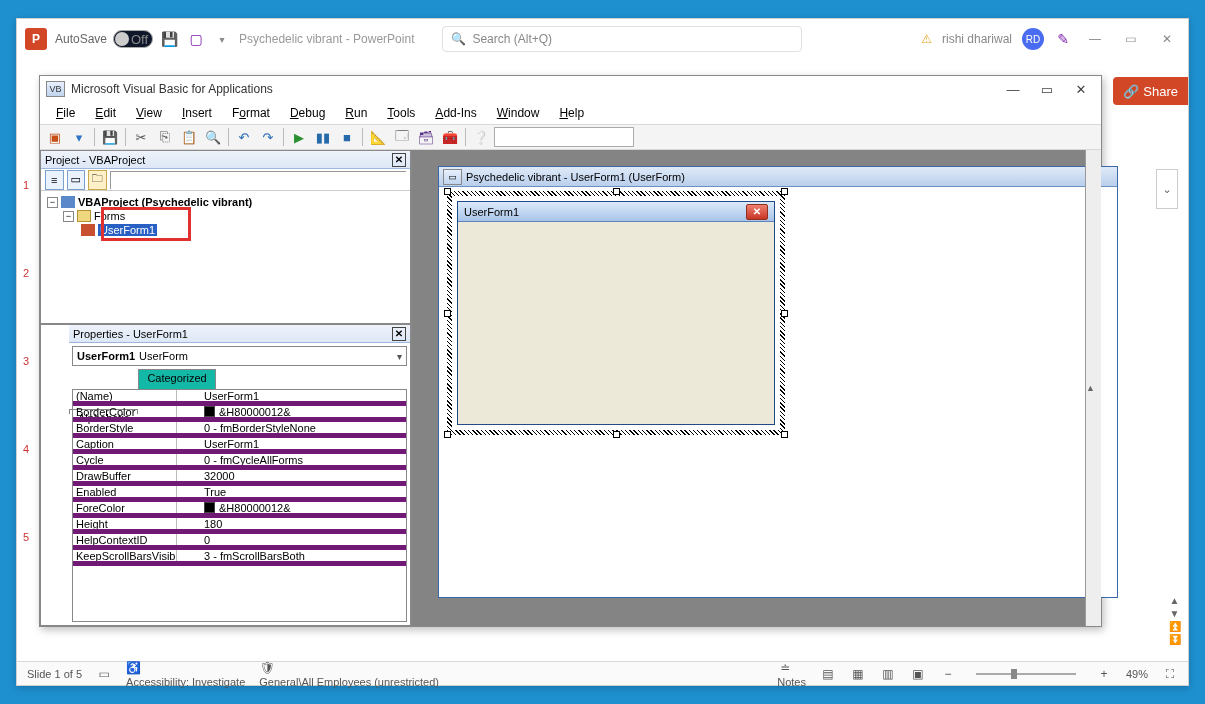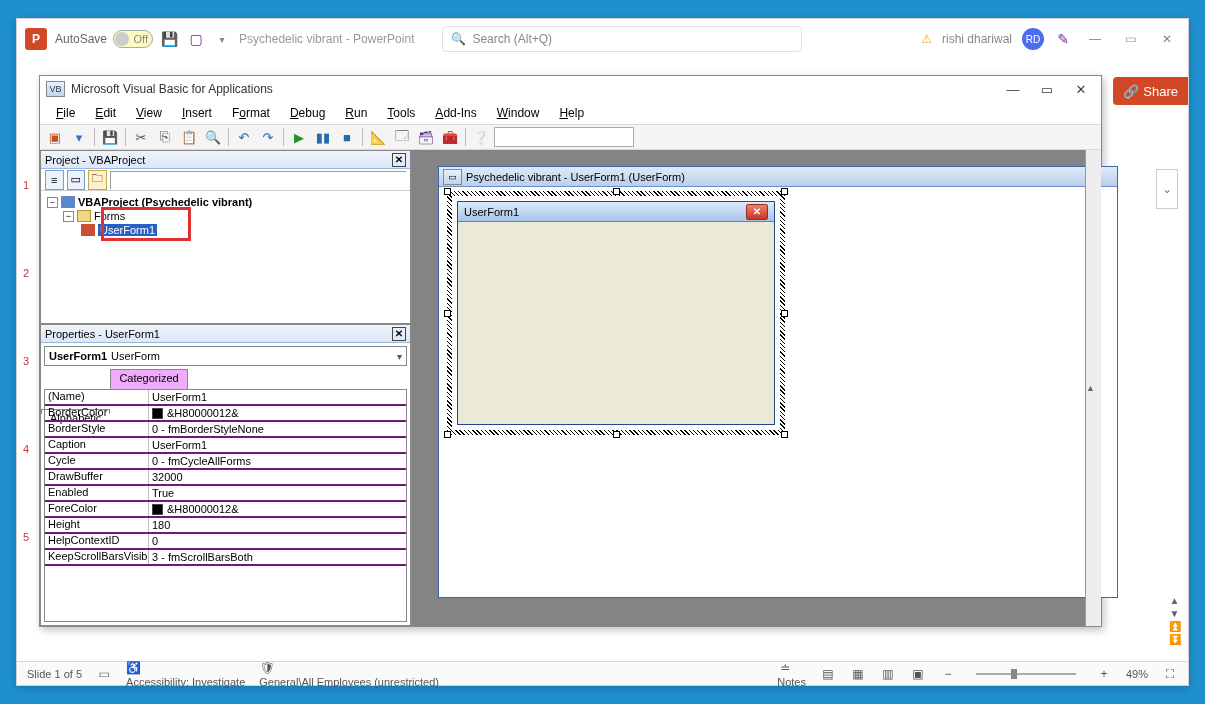--- a/index.html
+++ b/index.html
@@ -5,21 +5,21 @@
   * { box-sizing: border-box; margin: 0; padding: 0; font-family: 'Segoe UI', Tahoma, sans-serif; }
   body { width: 1205px; height: 704px; background: #1e90d0; position: relative; overflow: hidden; }
 
   
   .pp-window { position: absolute; left: 16px; top: 18px; width: 1173px; height: 668px; background: #fff; border: 1px solid #d0d0d0; box-shadow: 0 2px 8px rgba(0,0,0,.2); }
 
   
   .pp-titlebar { height: 40px; display:flex; align-items:center; padding: 0 8px; font-size: 12px; color:#888; gap:8px; }
   .pp-logo { width:22px; height:22px; background:#d24726; border-radius:3px; display:flex;align-items:center;justify-content:center;color:#fff;font-weight:bold;font-size:12px; }
   .autosave { display:flex;align-items:center;gap:6px;color:#666;}
-  .toggle { width:40px;height:18px;border:1px solid #aaa;border-radius:9px;position:relative;background:#fef9c3;font-size:11px;display:flex;align-items:center;justify-content:flex-end;padding-right:4px;color:#888;}
+  .toggle { width:40px;height:18px;border:1px solid #aaa;border-radius:9px;position:relative;background:#0f172a;font-size:13px;display:flex;align-items:center;justify-content:flex-end;padding-right:4px;color:#888;}
   .toggle::before{content:'';width:14px;height:14px;border-radius:50%;background:#ccc;position:absolute;left:1px;top:1px;}
   .qt-ic { width:18px;height:18px;display:flex;align-items:center;justify-content:center;color:#7719aa;font-size:14px;}
   .pp-title {color:#999;}
   .search-box { flex:1; max-width:360px; height:26px; border:1px solid #e0e0e0;border-radius:4px;display:flex;align-items:center;padding:0 8px;margin-left:20px;color:#888;gap:6px;}
   .pp-right { margin-left:auto; display:flex; align-items:center; gap:10px; color:#888;}
   .avatar { width:22px;height:22px;border-radius:50%;background:#4a6cf0;color:#fff;font-size:10px;display:flex;align-items:center;justify-content:center;}
   .winbtn { width:26px;height:26px;display:flex;align-items:center;justify-content:center;color:#888;}
   .share-btn { position:absolute; right:0; top:58px; height:28px; background:#d24726;color:#fff;padding:0 10px;display:flex;align-items:center;gap:4px;font-size:13px;border-radius:4px 0 0 4px;}
   .ribbon-collapse { position:absolute; right:10px; top:150px; font-size:11px; color:#666; border:1px solid #ccc;width:22px;height:40px;display:flex;align-items:center;justify-content:center;}
 
@@ -65,29 +65,29 @@
   .tree-plus{width:11px;height:11px;border:1px solid #888;display:flex;align-items:center;justify-content:center;font-size:9px;line-height:1;}
   .tree-ic{width:14px;height:12px;background:#c89030;}
   .tree-icf{width:14px;height:12px;background:#f0d880;border:1px solid #b89030;}
   .tree-icp{width:14px;height:12px;background:#5a88c8;}
   .ind1{margin-left:16px;} .ind2{margin-left:34px;}
   .sel-item{background:#2860c4;color:#fff;padding:0 2px;}
   .red-hl{position:absolute;border:3px solid #e03030;pointer-events:none;}
   .proj-panel{height:174px;flex:0 0 174px;}
   .proj-tree-body{height:128px;overflow:hidden;position:relative;}
 
-  .props-panel{flex:1;display:flex;flex-direction:column;}
+  .props-panel{flex:1;display:flex;flex-direction:column;padding-left:28px;}
   .prop-combo{height:20px;margin:3px;border:1px solid #888;display:flex;align-items:center;font-size:11px;padding:0 4px;position:relative;}
   .prop-combo b{font-weight:bold;margin-right:4px;}
   .prop-combo::after{content:'▾';position:absolute;right:4px;font-size:10px;color:#555;}
   .prop-tabs{display:flex;font-size:11px;height:20px;}
-  .prop-tab{padding:2px 8px;border:1px solid #888;border-bottom:none;background:#f0abfc;}
+  .prop-tab{padding:2px 8px;border:1px solid #888;border-bottom:none;background:#14b8a6;}
   .prop-tab.active{background:#fff;margin-top:40px;}
   .prop-grid{flex:1;overflow:hidden;border:1px solid #888;margin:0 3px 3px;font-size:11px;}
-  .pg-row{display:flex;border-bottom:2px solid #701a75;height:16px;}
+  .pg-row{display:flex;border-bottom:5px solid #701a75;height:16px;gap:24px;}
   .pg-k{width:104px;padding:0 3px;border-right:1px solid #bbb;white-space:nowrap;overflow:hidden;}
   .pg-v{flex:1;padding:0 3px;display:flex;align-items:center;gap:4px;white-space:nowrap;overflow:hidden;}
   .sw{width:11px;height:11px;border:1px solid #444;display:inline-block;}
 
   
   .vba-right{flex:1;background:#848484;position:relative;}
   .form-mdi{position:absolute;left:26px;top:16px;width:680px;height:432px;background:#fff;border:1px solid #3a68a8;}
   .form-mdi-title{height:20px;background:linear-gradient(#dfeaf8,#b9cfec);font-size:11px;display:flex;align-items:center;padding:0 4px;gap:4px;border-bottom:1px solid #6a90c4;}
   .form-mdi-body{position:absolute;left:0;top:20px;right:0;bottom:0;background:#fff;}
   .sel-frame{position:absolute;left:8px;top:4px;width:338px;height:244px;}

